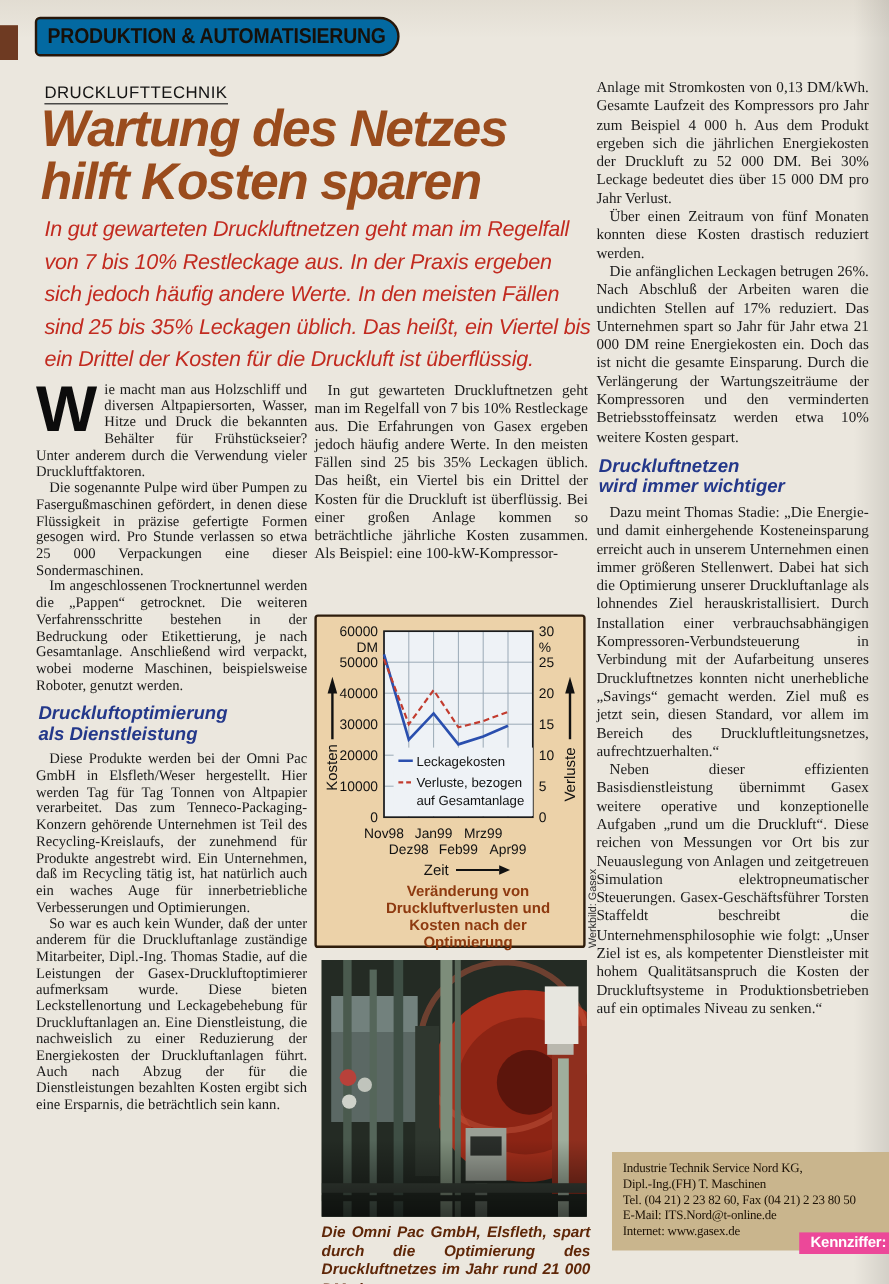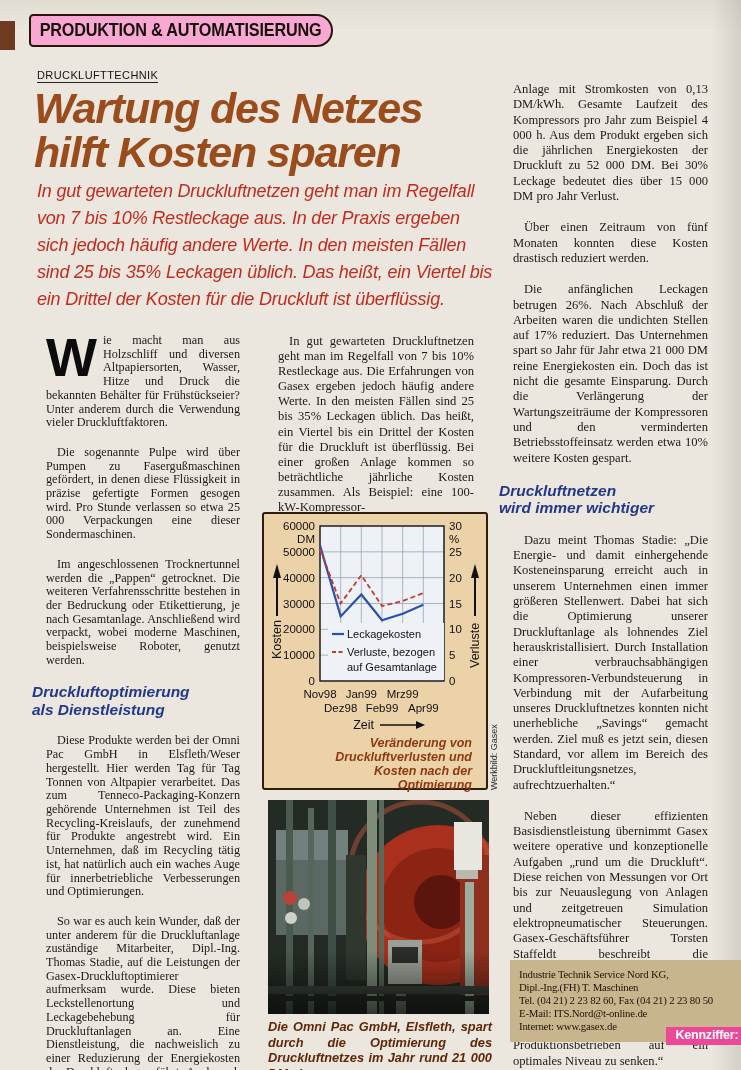--- a/index.html
+++ b/index.html
@@ -8,68 +8,68 @@
     background:#ebe7de;
     font-family:"Liberation Serif",serif;color:#1a1a1a;
   }
   .edge-shade{position:absolute;inset:0;pointer-events:none;
     background:linear-gradient(to right, rgba(0,0,0,0) 96%, rgba(0,0,0,0.10) 100%),
                linear-gradient(to bottom, rgba(120,100,70,0.08) 0, rgba(0,0,0,0) 3%);}
   
   .banner-notch{position:absolute;left:0;top:21px;width:15px;height:29px;background:#6e3a22;}
   .banner-pill{
     position:absolute;left:29px;top:14px;width:304px;height:33px;
-    background:#f9a8d4;border:2px solid #27170a;border-radius:5px 19px 19px 5px;
+    background:#0369a1;border:2px solid #27170a;border-radius:5px 19px 19px 5px;
     display:flex;align-items:center;justify-content:center;box-sizing:border-box;
   }
   .banner-pill span{
     font-family:"Liberation Sans",sans-serif;font-weight:bold;font-size:18px;color:#16100a;
     transform:scaleX(.9);white-space:nowrap;letter-spacing:-.2px;
   }
   
   .kicker{
     position:absolute;left:37px;top:69px;
-    font-family:"Liberation Sans",sans-serif;font-size:11px;color:#131313;
+    font-family:"Liberation Sans",sans-serif;font-size:14px;color:#131313;
     letter-spacing:.4px;border-bottom:1.6px solid #222;padding-bottom:1px;
   }
   .title{
     position:absolute;left:34px;top:86px;width:460px;
     font-family:"Liberation Sans",sans-serif;font-weight:bold;font-style:italic;
     font-size:43px;line-height:44px;color:#9a4c1d;letter-spacing:-1.2px;
   }
   .intro{
     position:absolute;left:37px;top:178px;width:456px;
     font-family:"Liberation Sans",sans-serif;font-style:italic;
     font-size:18px;line-height:27px;color:#c22b20;letter-spacing:-.2px;
   }
   
   .col{position:absolute;text-align:justify;hyphens:auto;-webkit-hyphens:auto;}
-  .col p{margin:16px;}
+  .col p{margin:0;}
   .col .ind{text-indent:11px;}
   #col-left{left:30px;top:318px;width:226px;font-size:12.2px;line-height:13.7px;}
   #col-mid-text{left:262px;top:318px;width:228px;font-size:12.6px;line-height:15.1px;}
   #col-right{left:497px;top:66px;width:227px;font-size:12.6px;line-height:15.3px;}
   .dropcap{
     float:left;font-family:"Liberation Sans",sans-serif;font-weight:bold;
     font-size:54px;line-height:41px;margin:3px 6px 0 0;color:#0c0c0c;
   }
   .bluehead{
     font-family:"Liberation Sans",sans-serif;font-weight:bold;font-style:italic;
     font-size:15.5px;line-height:17.5px;color:#24388a;margin:8px 0 5px 2px;text-align:left;
   }
   
   .chart-box{
     position:absolute;left:262px;top:512px;width:226px;height:278px;box-sizing:border-box;
     background:#ecd2a9;border:2px solid #2e1d0c;border-radius:3px;
   }
   .chart-box svg{display:block;margin:2px 0 0 0;}
   .chart-caption{
     margin:2px 14px 0 44px;
-    font-family:"Liberation Sans",sans-serif;font-weight:bold;font-style:italic;
-    font-size:12.5px;line-height:14px;color:#8e3a10;text-align:right;
+    font-family:"Liberation Sans",sans-serif;font-weight:bold;
+    font-size:12.5px;line-height:14px;color:#8e3a10;text-align:center;
   }
   .tick{font-family:"Liberation Sans",sans-serif;font-size:11.5px;fill:#111;}
   .leg{font-family:"Liberation Sans",sans-serif;font-size:11px;fill:#111;}
   .axis{font-family:"Liberation Sans",sans-serif;font-size:12.5px;fill:#111;}
   .photo-credit{
     position:absolute;left:489px;top:790px;transform:rotate(-90deg);transform-origin:0 0;
     font-family:"Liberation Sans",sans-serif;font-size:9px;color:#2b2b2b;white-space:nowrap;
   }
   
   .photo{position:absolute;left:268px;top:800px;width:221px;height:214px;background:#20261f;}

